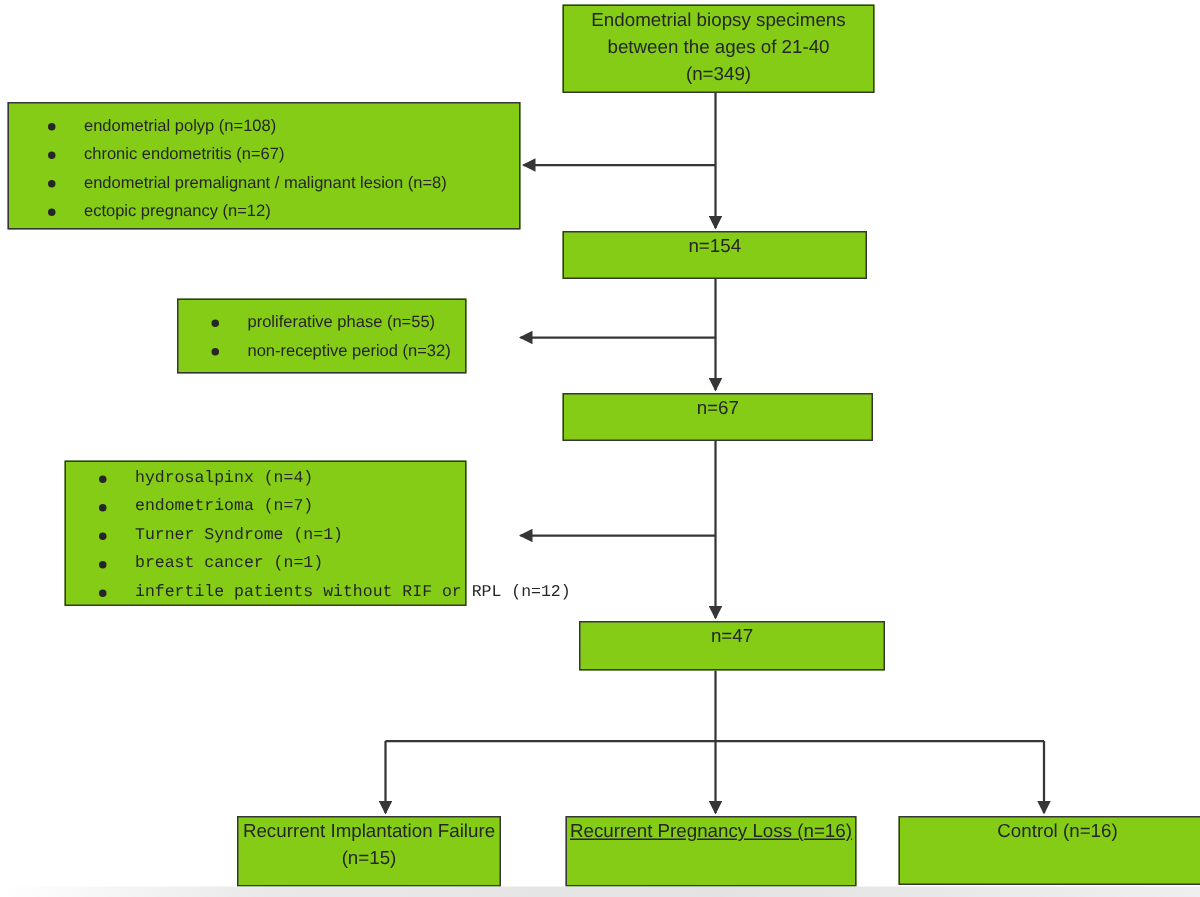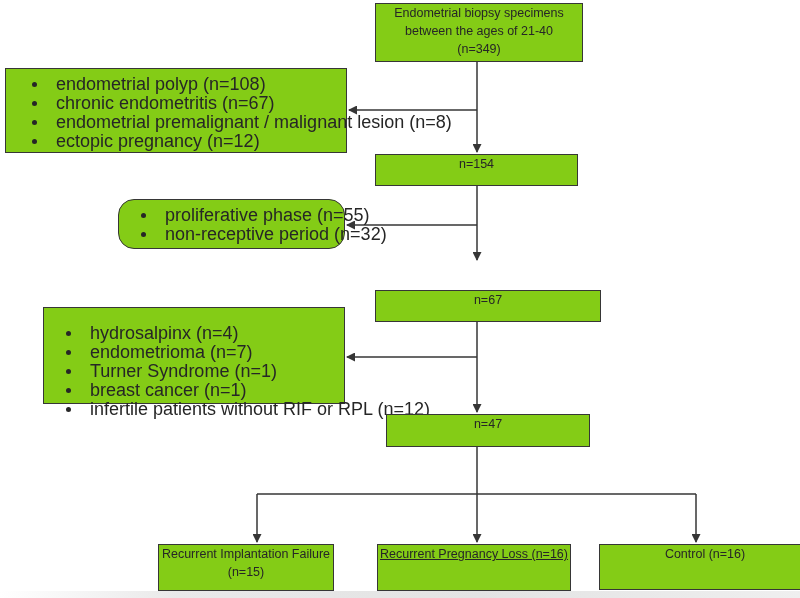--- a/index.html
+++ b/index.html
@@ -38,39 +38,39 @@
   }
   .node.excl ul {
     margin: 0;
     padding: 0;
     list-style: none;
   }
   .excl-item {
     display: flex;
     align-items: flex-start;
     line-height: 19px;
-    font-size: 18px;
+    font-size: 11px;
     white-space: nowrap;
   }
   .dot {
     width: 5px;
     height: 5px;
     border-radius: 50%;
     background: #262626;
     flex: 0 0 auto;
     margin-top: 7px;
     margin-right: 19px;
   }
   
   #box-top      { left: 375px; top: 3px;   width: 208px; height: 59px; }
   #box-excl1    { left: 5px;   top: 68px;  width: 342px; height: 85px; padding: 6px 4px 0 26px; }
   #box-n154     { left: 375px; top: 154px; width: 203px; height: 32px; }
-  #box-excl2    { left: 118px; top: 199px; width: 227px; height: 50px; padding: 6px 4px 0 22px; border-radius: 16px; }
-  #box-n67      { left: 375px; top: 262px; width: 226px; height: 32px; margin-top: 28px; }
-  #box-excl3    { left: 43px;  top: 307px; width: 302px; height: 97px; padding: 16px 4px 0 22px; }
+  #box-excl2    { left: 118px; top: 199px; width: 193px; height: 50px; padding: 6px 4px 0 22px; }
+  #box-n67      { left: 375px; top: 262px; width: 207px; height: 32px; }
+  #box-excl3    { left: 43px;  top: 307px; width: 268px; height: 97px; padding: 2px 4px 0 22px; font-family: Liberation Mono, monospace; }
   #box-n47      { left: 386px; top: 414px; width: 204px; height: 33px; }
   #box-rif      { left: 158px; top: 544px; width: 176px; height: 47px; }
   #box-rpl      { left: 377px; top: 544px; width: 194px; height: 47px; text-decoration: underline; }
   #box-control  { left: 599px; top: 544px; width: 212px; height: 46px; }
   #footer-bar {
     position: absolute;
     left: 0; bottom: 0;
     width: 800px; height: 7px;
     background: linear-gradient(to right, #ffffff 0%, #e9e9e9 22%, #e3e3e3 60%, #efefef 100%);
   }

